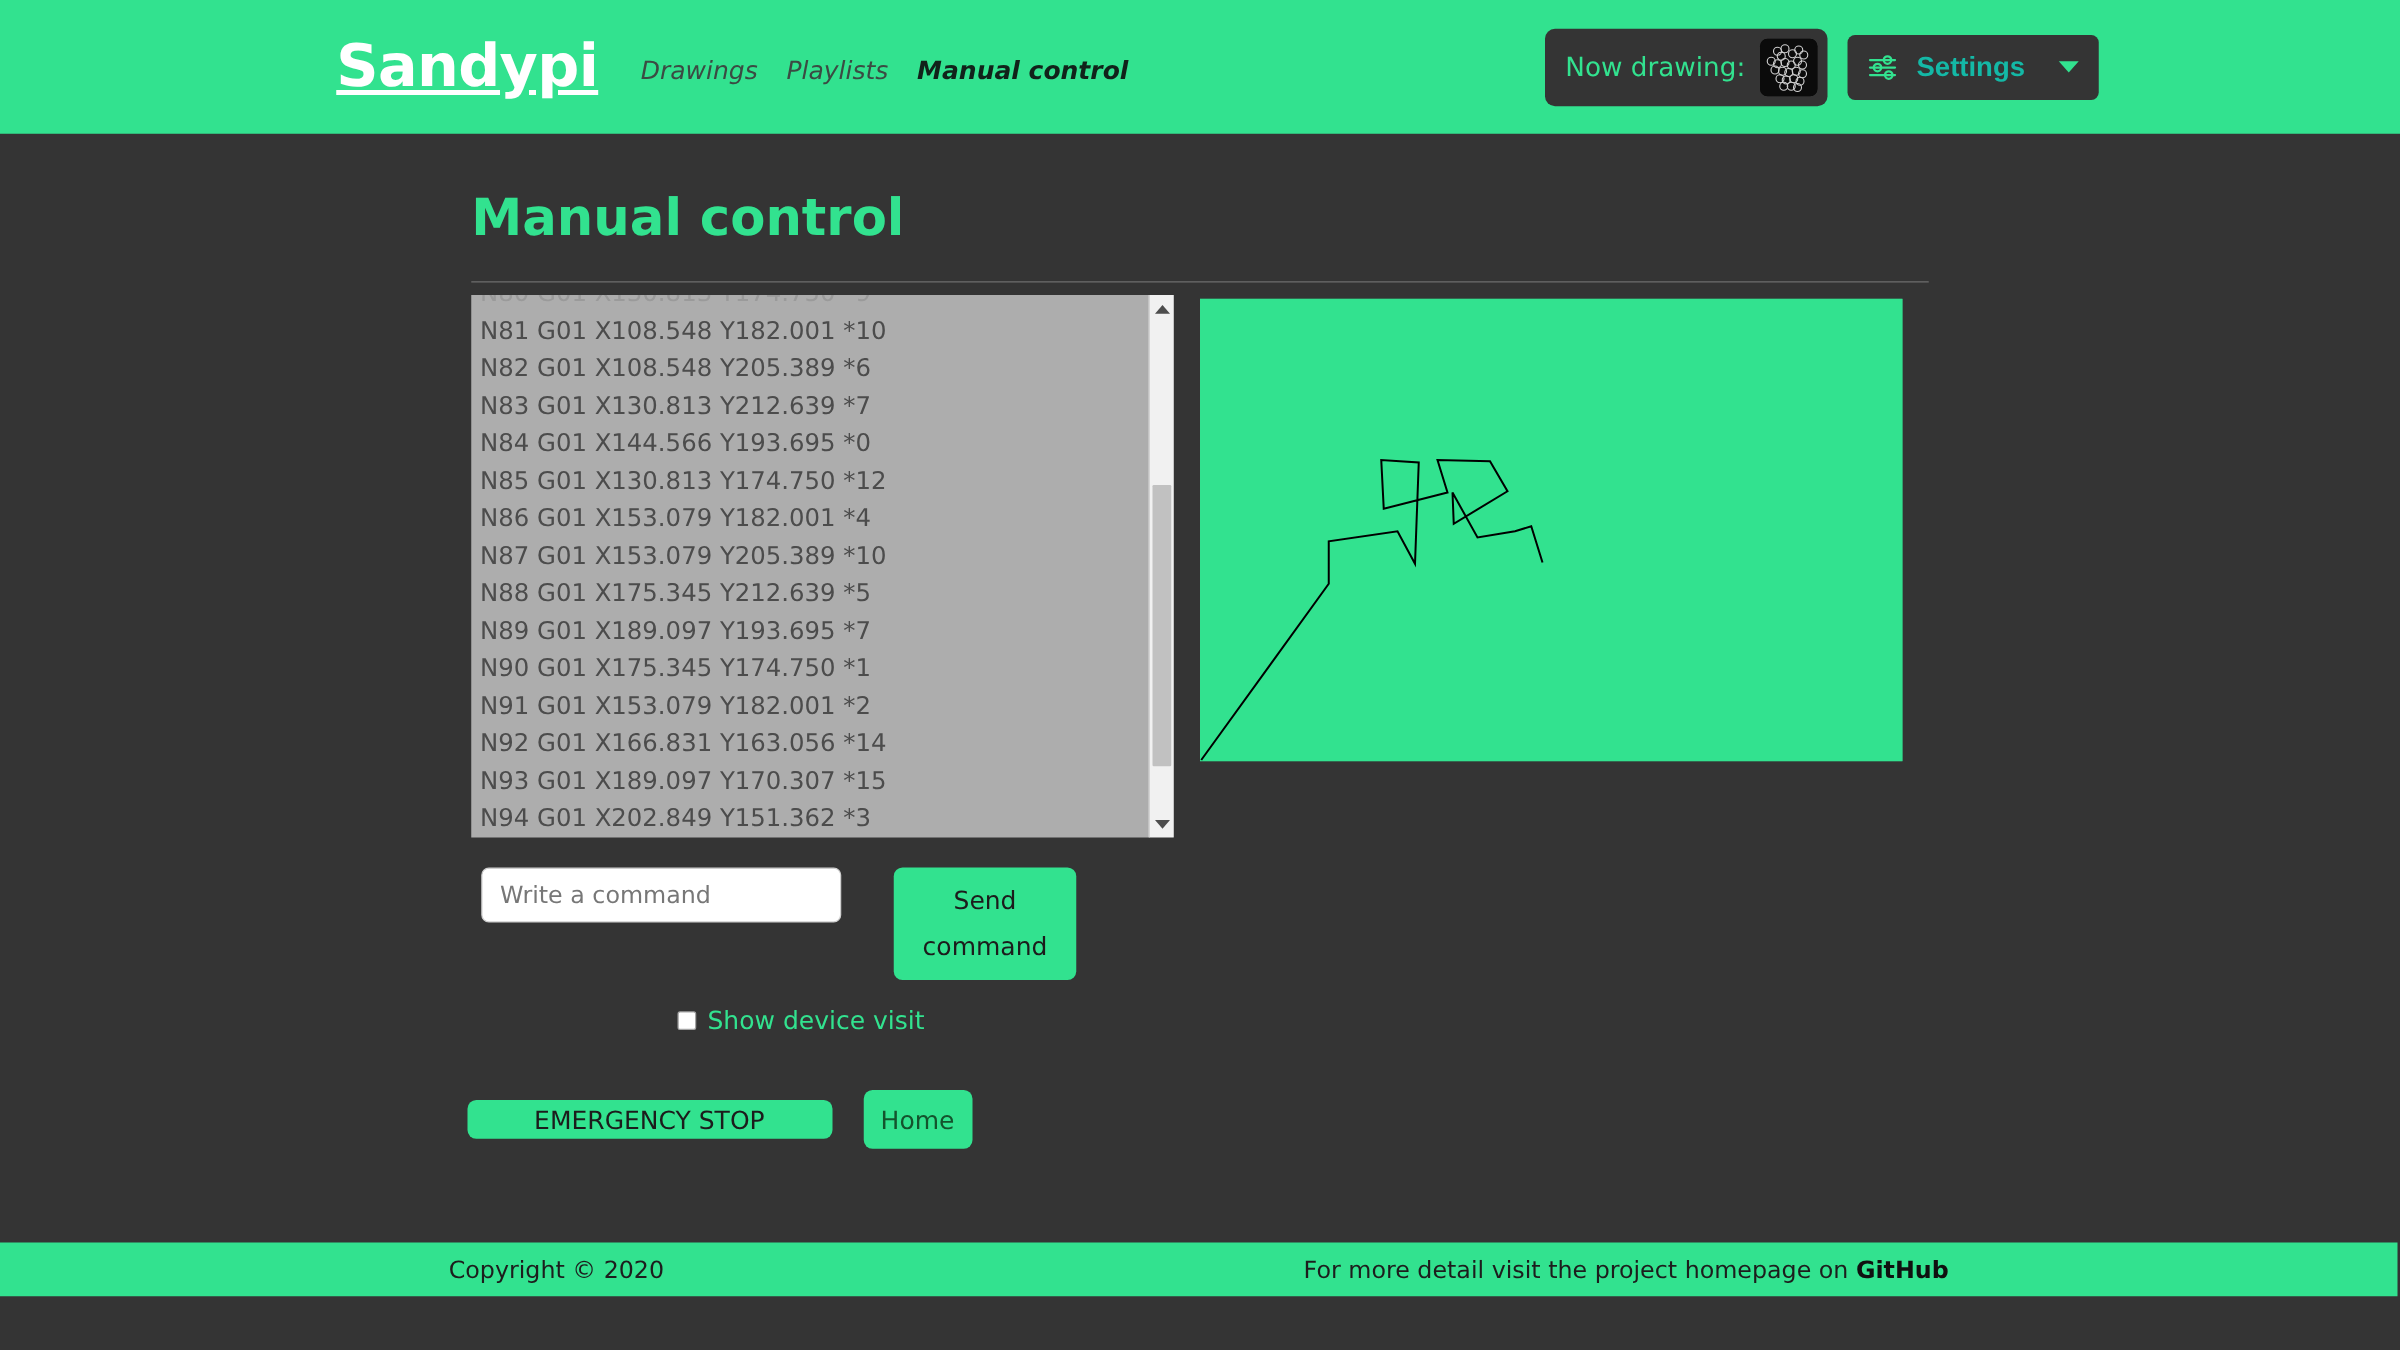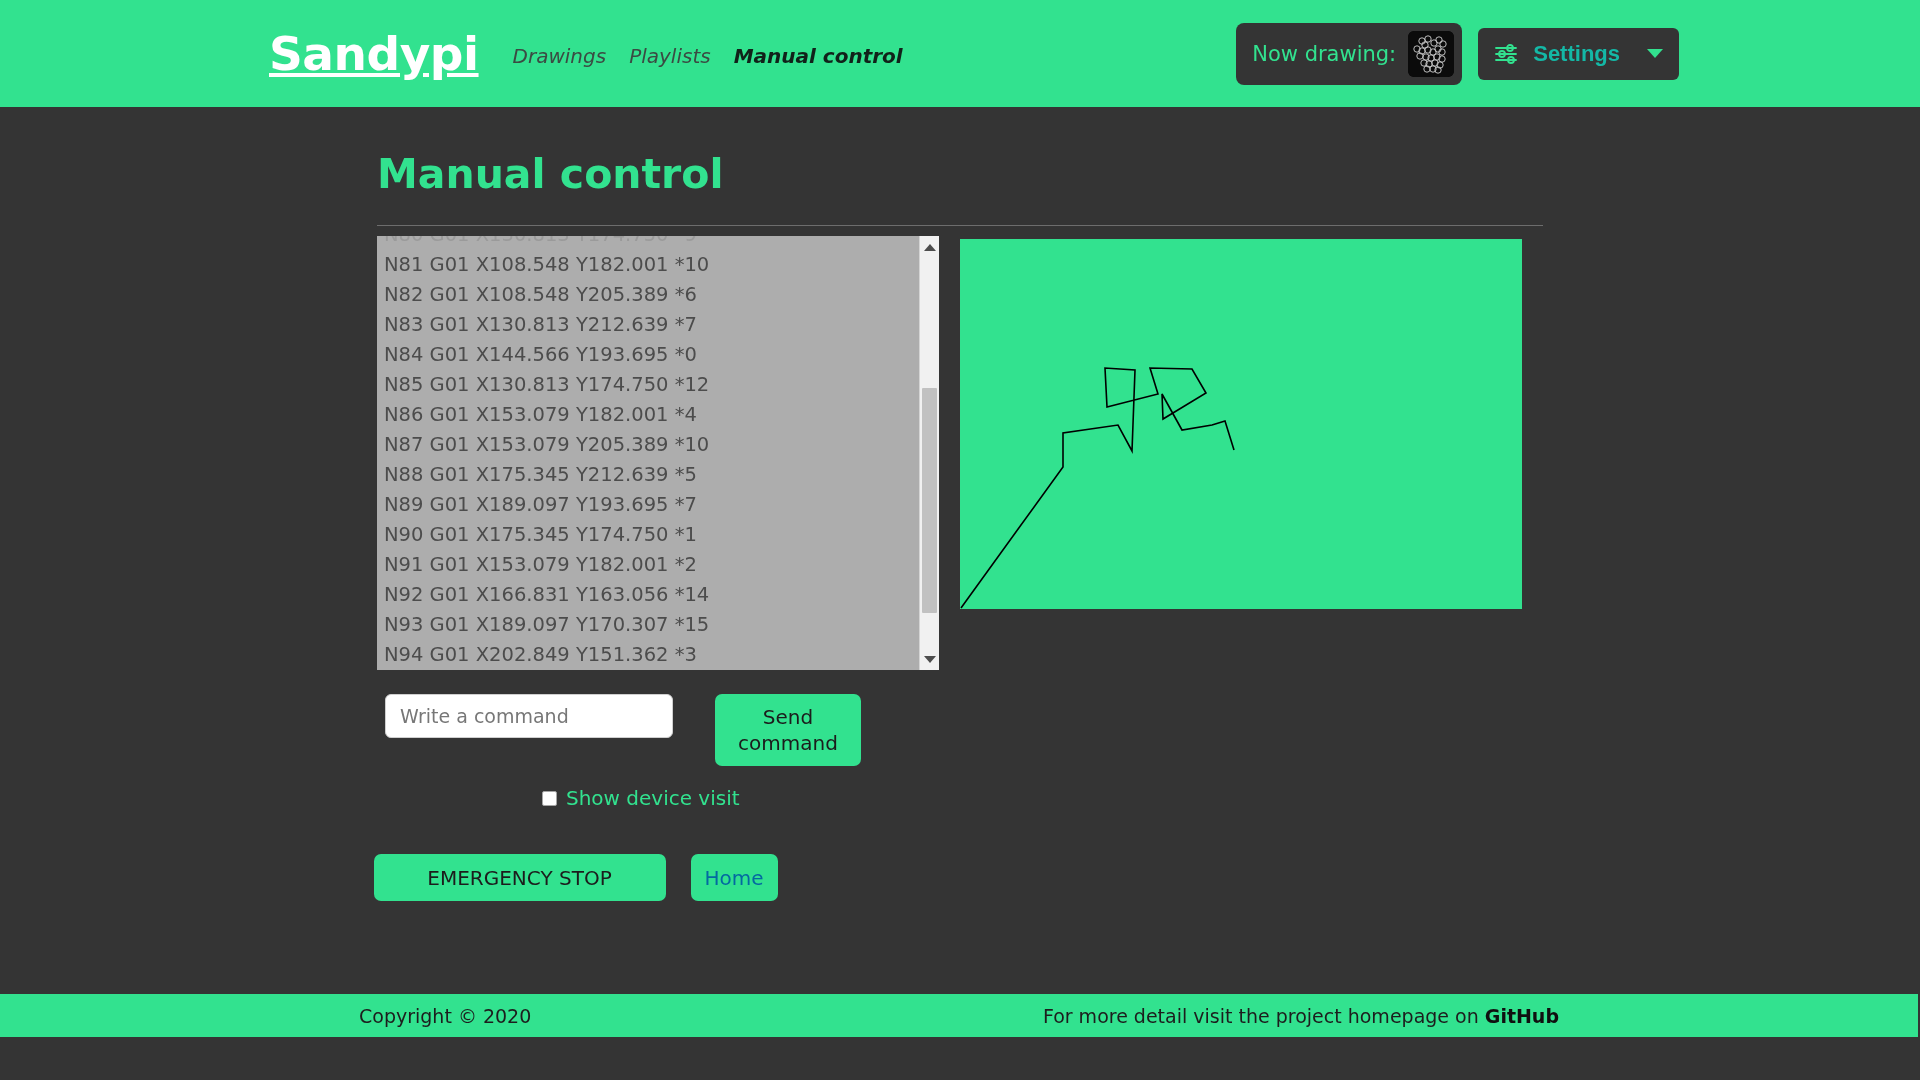--- a/index.html
+++ b/index.html
@@ -231,21 +231,21 @@
   }
   .cmd-input::placeholder { color: #777777; }
   .send-btn {
     width: 146px;
     min-height: 72px;
     background: #32e28f;
     border: none;
     border-radius: 7px;
     color: #1c1c1c;
     font-size: 20px;
-    line-height: 26px;
+    line-height: 37px;
     cursor: pointer;
     font-family: "DejaVu Sans", "Liberation Sans", sans-serif;
     padding: 8px 12px;
   }
 
   .acks-row {
     display: flex;
     align-items: center;
     gap: 9px;
     margin-top: 20px;
@@ -268,36 +268,36 @@
   .control-row {
     display: flex;
     justify-content: center;
     align-items: center;
     gap: 25px;
     margin-top: 44px;
     margin-left: -165px;
   }
   .estop-btn {
     width: 292px;
-    height: 47px;
+    height: 31px;
     background: #32e28f;
     border: none;
     border-radius: 7px;
     color: #1c1c1c;
     font-size: 20px;
     cursor: pointer;
     font-family: "DejaVu Sans", "Liberation Sans", sans-serif;
   }
   .home-btn {
     width: 87px;
     height: 47px;
     background: #32e28f;
     border: none;
     border-radius: 7px;
-    color: #0369a1;
+    color: #14532d;
     font-size: 20px;
     cursor: pointer;
     font-family: "DejaVu Sans", "Liberation Sans", sans-serif;
   }
 
   
   .footer {
     position: absolute;
     bottom: 0; left: 0; right: 2px;
     height: 43px;

